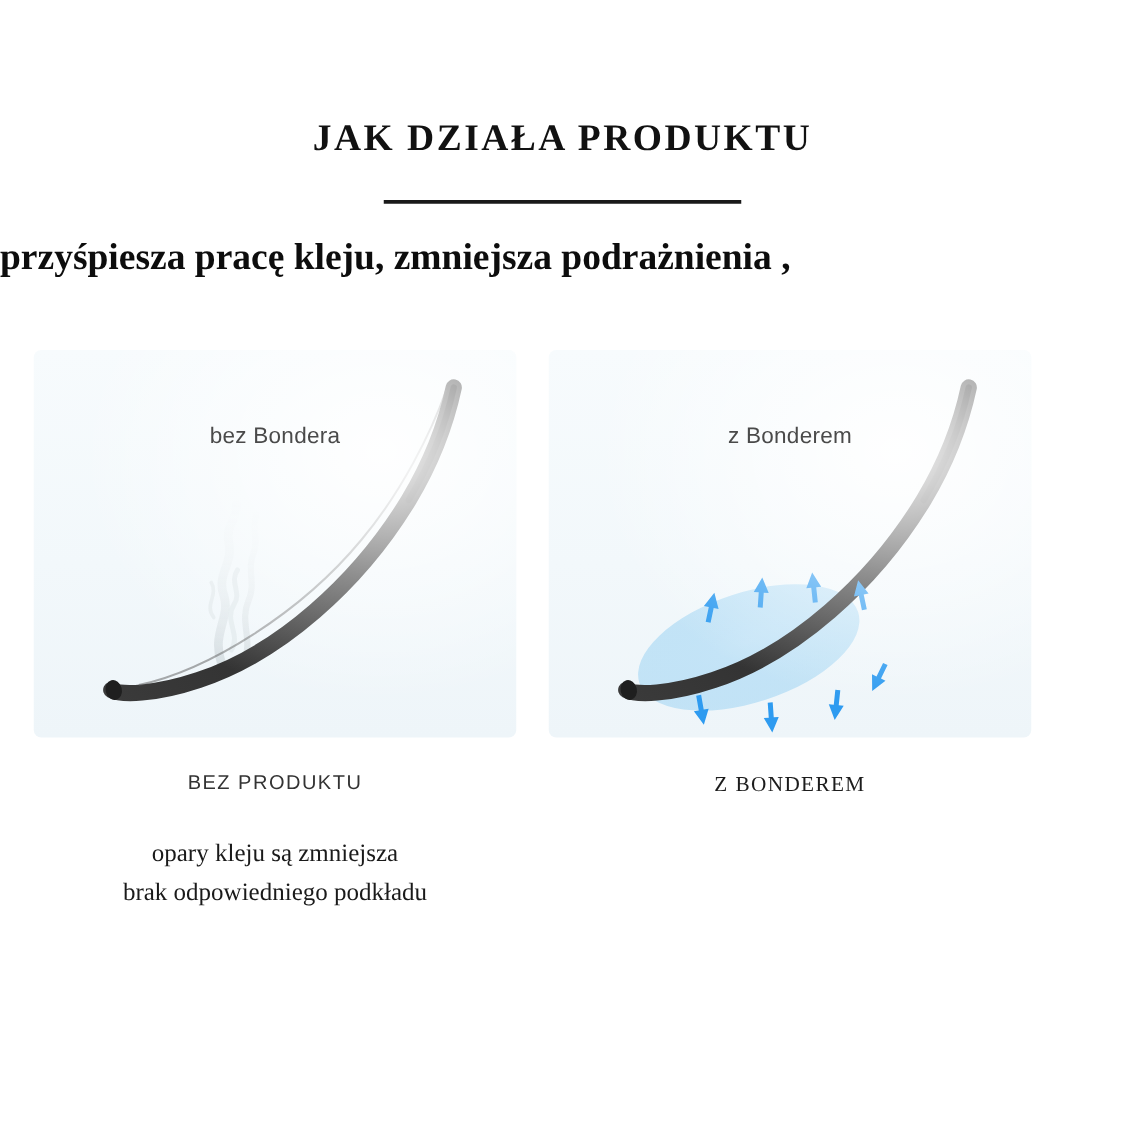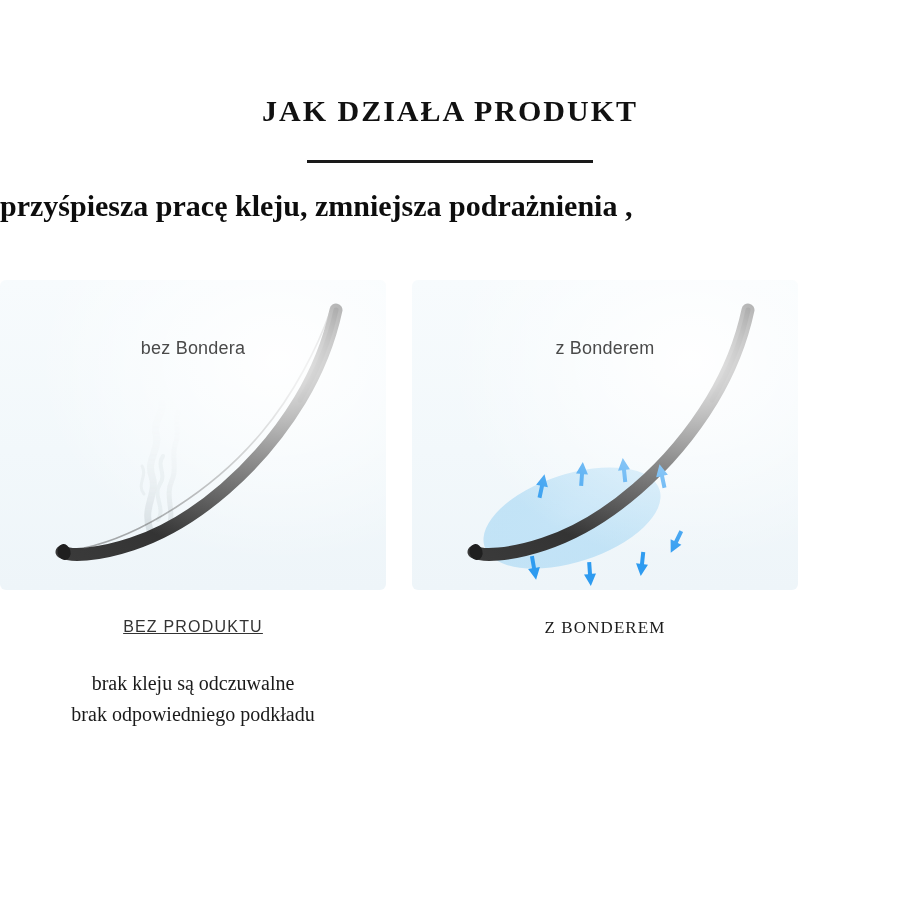--- a/index.html
+++ b/index.html
@@ -45,20 +45,21 @@
     line-height: 1.1;
   }
 
   
   .panels {
     position: absolute;
     top: 280px;
     left: 0;
     width: 852px;
     display: flex;
+    justify-content: center;
     gap: 26px;
   }
   .column {
     width: 386px;
     display: flex;
     flex-direction: column;
     align-items: center;
   }
   .figure {
     position: relative;
@@ -100,38 +101,37 @@
     font-size: 17px;
     letter-spacing: 1.1px;
     color: #1c1c1c;
     text-align: center;
   }
   .caption.sans {
     font-family: "Liberation Sans", sans-serif;
     font-size: 16px;
     letter-spacing: 1.2px;
     color: #333333;
-    text-decoration: underline;
   }
   .desc {
     margin-top: 32px;
     font-family: "Liberation Serif", serif;
     font-size: 20px;
     line-height: 1.55;
     color: #1a1a1a;
     text-align: center;
     white-space: pre-line;
   }
 </style>
 </head>
 <body>
 
 <div class="page">
 
-  <h1 class="title">JAK DZIAŁA PRODUKT</h1>
+  <h1 class="title">JAK DZIAŁA PRODUKTU</h1>
   <div class="rule"></div>
   <h2 class="subtitle">przyśpiesza pracę kleju, zmniejsza podrażnienia ,</h2>
 
   <div class="panels">
 
     <div class="column">
       <div class="figure">
         <svg viewBox="0 0 386 310" preserveAspectRatio="none">
           <defs>
             <linearGradient id="lashGradL" x1="0" y1="1" x2="1" y2="0">
@@ -157,21 +157,21 @@
           <path d="M300 120 C318 90 330 58 336 30" stroke="#2b2b2b" stroke-width="5" fill="none" stroke-linecap="round" opacity="0.95"></path>
 
           <ellipse cx="64" cy="272" rx="6.5" ry="8" fill="#1f1f1f" transform="rotate(-14 64 272)"></ellipse>
 
           <path d="M84 268 C140 256 214 210 262 152 C294 114 318 66 330 32" stroke="#5a5a5a" stroke-width="1.6" fill="none" opacity="0.5"></path>
         </svg>
         <div class="corner-fade"></div>
         <div class="fig-label">bez Bondera</div>
       </div>
       <div class="caption sans">BEZ PRODUKTU</div>
-      <div class="desc">brak  kleju są odczuwalne
+      <div class="desc">opary  kleju są zmniejsza
 brak odpowiedniego podkładu</div>
     </div>
 
     <div class="column">
       <div class="figure">
         <svg viewBox="0 0 386 310" preserveAspectRatio="none">
           <defs>
             <linearGradient id="lashGradR" x1="0" y1="1" x2="1" y2="0">
               <stop offset="0%" stop-color="#3a3a3a"></stop>
               <stop offset="55%" stop-color="#2a2a2a"></stop>

